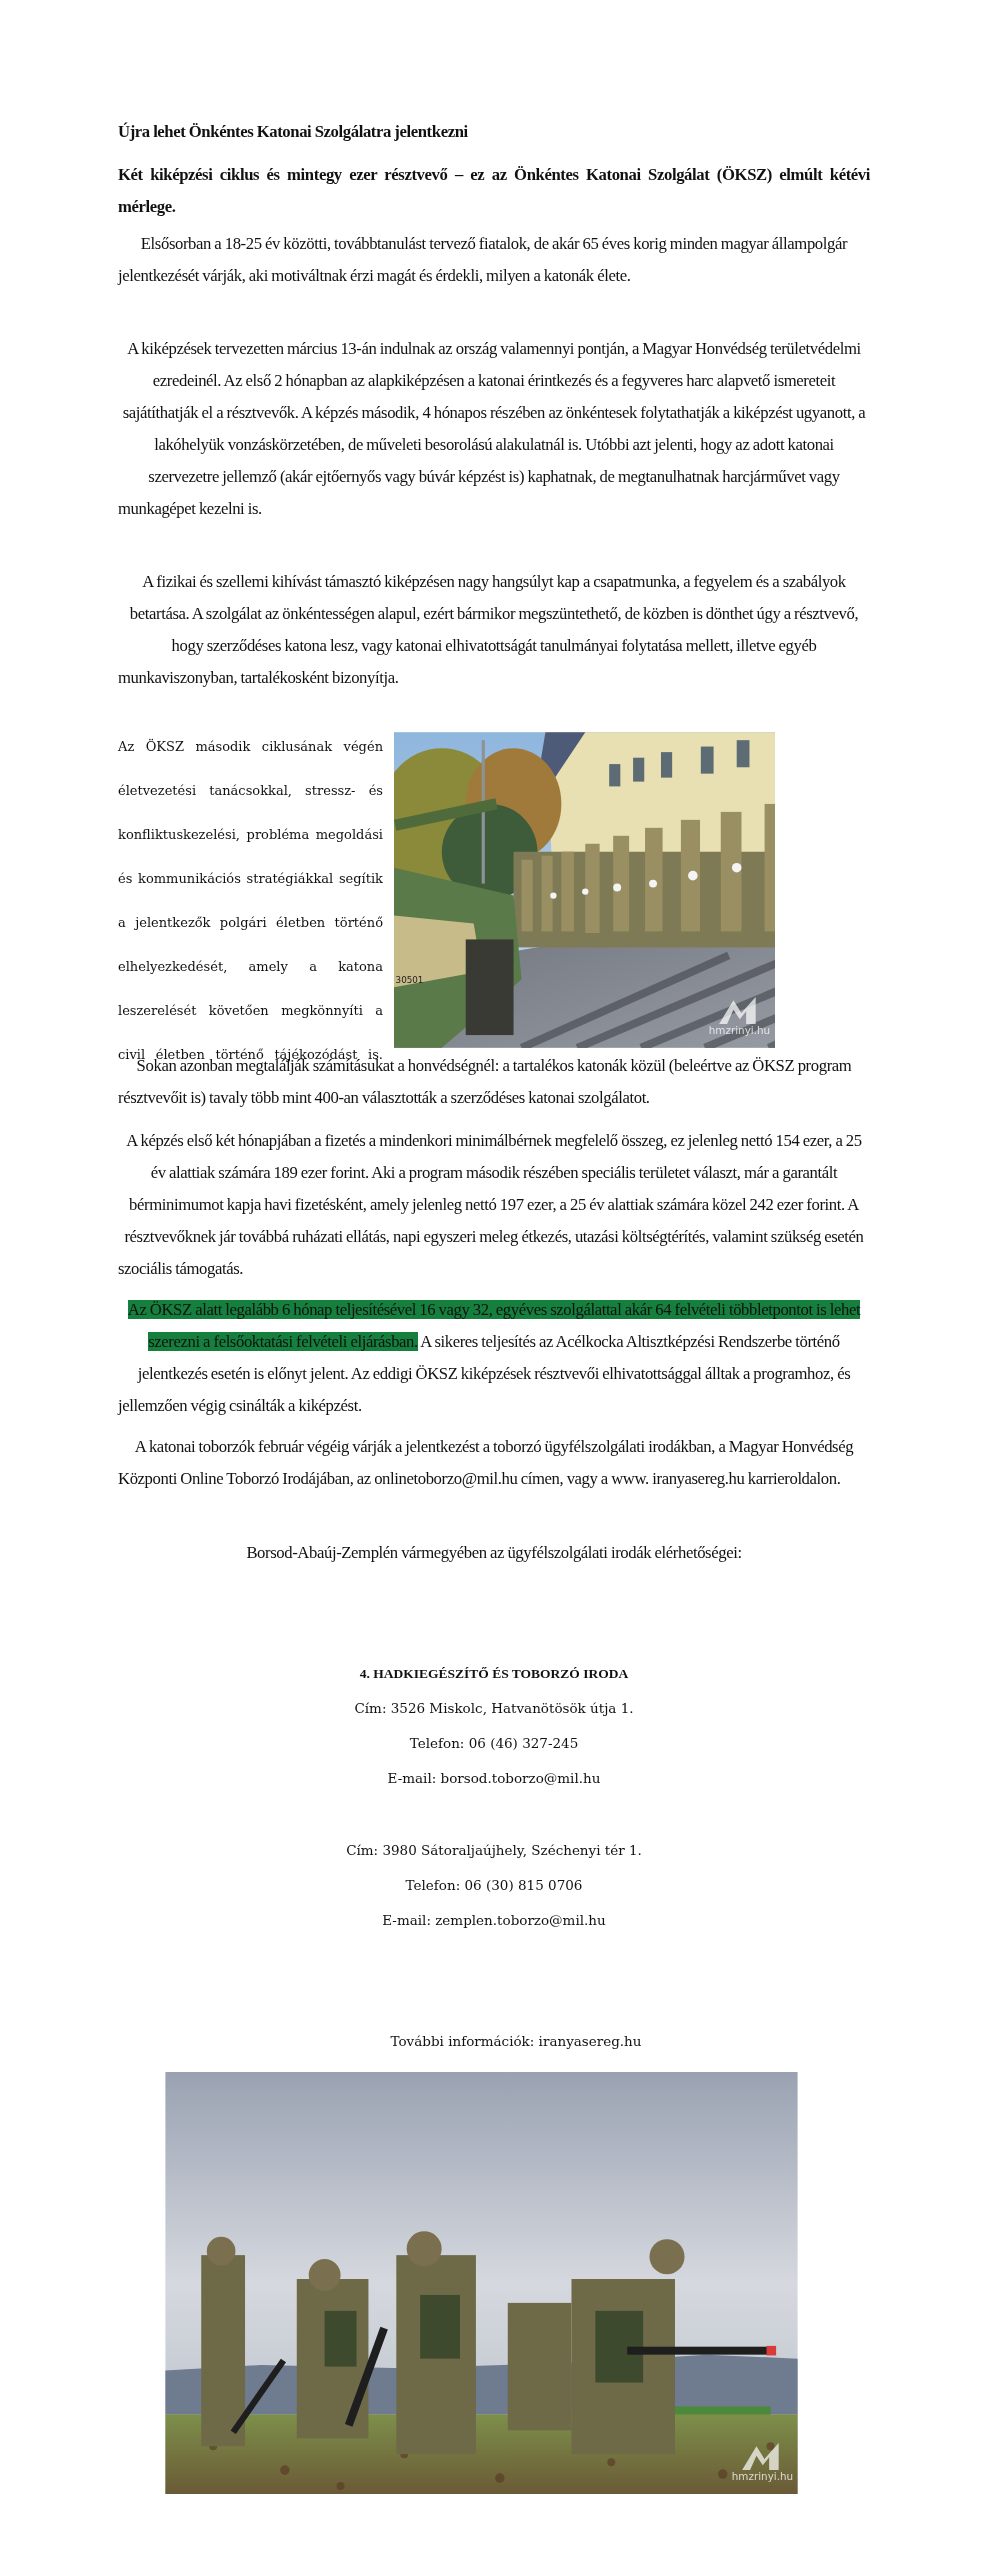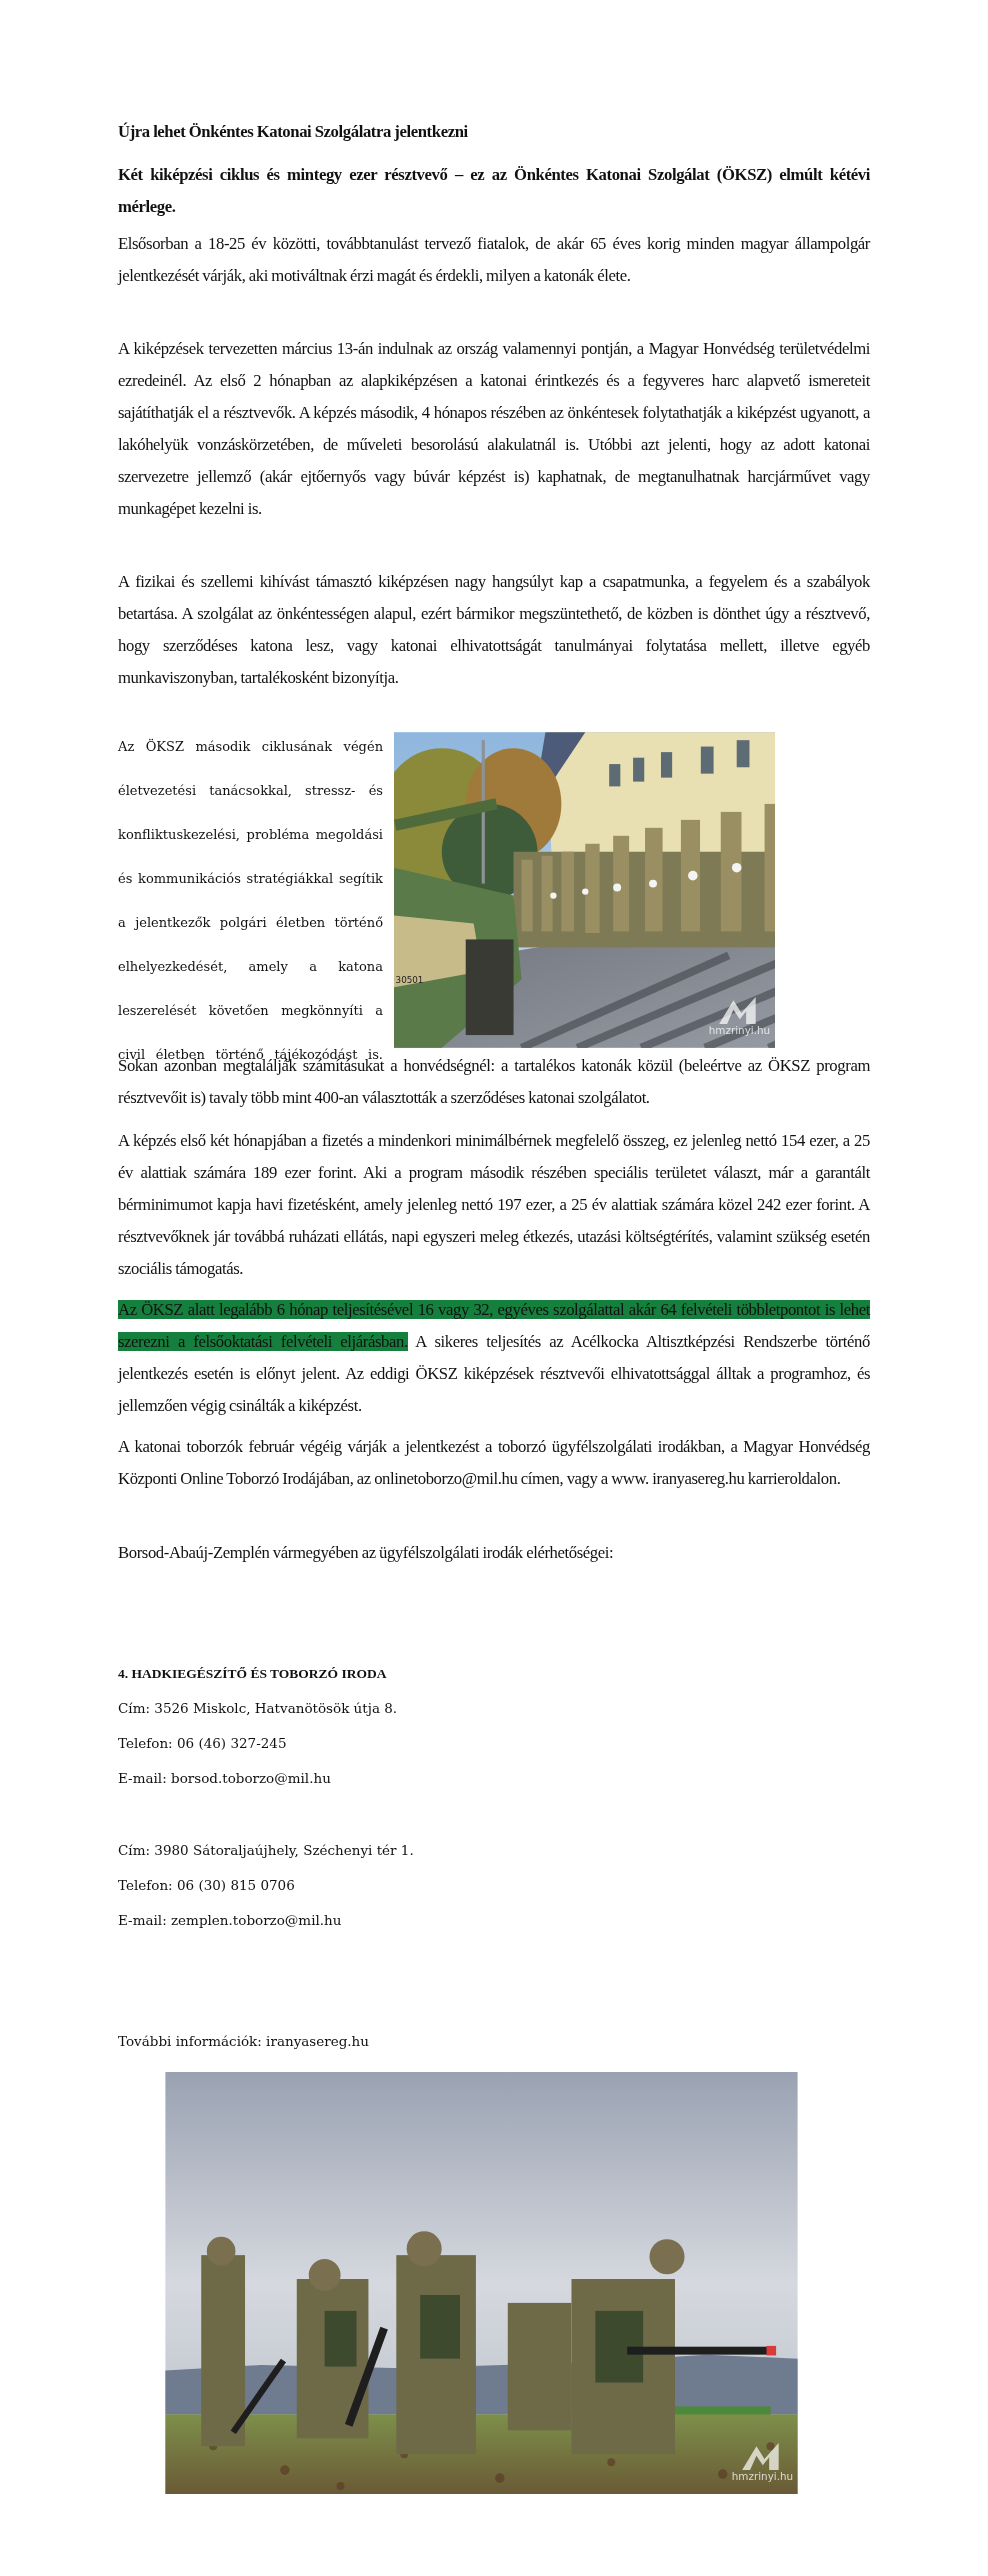--- a/index.html
+++ b/index.html
@@ -15,21 +15,21 @@
   }
   .serif {
     font-family: "DejaVu Serif", serif;
     font-size: 13px;
     line-height: 44px;
   }
   p { margin: 0; }
   .justify { text-align: justify; text-align-last: left; }
   .title { position: absolute; top: 116px; font-weight: bold; font-size: 16.7px; }
   .lead { position: absolute; top: 159px; font-weight: bold; font-size: 16.7px; }
-  .abs { position: absolute; left: 0; width: 752px; }
+  .abs { position: absolute; left: 0; width: 752px; text-align: center; }
   .hl { background: #15803d; }
 
   .photo { position: absolute; overflow: hidden; }
   .photo1 { left: 276px; top: 732px; width: 381px; height: 316px; }
   .photo2 { left: 47px; top: 2072px; width: 633px; height: 422px; }
 
   .wrap-text { position: absolute; left: 0; top: 725px; width: 265px; }
   .wrap-text .serif { text-align: justify; text-align-last: justify; }
 
   .office-title { font-family: Liberation Serif, serif; font-weight: bold; font-size: 13.5px; line-height: 35px; }
@@ -142,32 +142,32 @@
   <p class="cond justify abs" style="top:1125px;">A képzés első két hónapjában a fizetés a mindenkori minimálbérnek megfelelő összeg, ez jelenleg nettó 154 ezer, a 25 év alattiak számára 189 ezer forint. Aki a program második részében speciális területet választ, már a garantált bérminimumot kapja havi fizetésként, amely jelenleg nettó 197 ezer, a 25 év alattiak számára közel 242 ezer forint. A résztvevőknek jár továbbá ruházati ellátás, napi egyszeri meleg étkezés, utazási költségtérítés, valamint szükség esetén szociális támogatás.</p>
 
   <p class="cond justify abs" style="top:1294px;"><span class="hl">Az ÖKSZ alatt legalább 6 hónap teljesítésével 16 vagy 32, egyéves szolgálattal akár 64 felvételi többletpontot is lehet szerezni a felsőoktatási felvételi eljárásban.</span><span> A sikeres teljesítés az Acélkocka Altisztképzési Rendszerbe történő jelentkezés esetén is előnyt jelent. Az eddigi ÖKSZ kiképzések résztvevői elhivatottsággal álltak a programhoz, és jellemzően végig csinálták a kiképzést.</span></p>
 
   <p class="cond justify abs" style="top:1431px;">A katonai toborzók február végéig várják a jelentkezést a toborzó ügyfélszolgálati irodákban, a Magyar Honvédség Központi Online Toborzó Irodájában, az onlinetoborzo@mil.hu címen, vagy a www. iranyasereg.hu karrieroldalon.</p>
 
   <p class="cond abs" style="top:1537px;">Borsod-Abaúj-Zemplén vármegyében az ügyfélszolgálati irodák elérhetőségei:</p>
 
   <div class="abs" style="top:1656px;">
     <div class="office-title">4. HADKIEGÉSZÍTŐ ÉS TOBORZÓ IRODA</div>
-    <div class="office-line">Cím: 3526 Miskolc, Hatvanötösök útja 8.</div>
+    <div class="office-line">Cím: 3526 Miskolc, Hatvanötösök útja 1.</div>
     <div class="office-line">Telefon: 06 (46) 327-245</div>
     <div class="office-line">E-mail: borsod.toborzo@mil.hu</div>
   </div>
 
   <div class="abs" style="top:1833px;">
     <div class="office-line">Cím: 3980 Sátoraljaújhely, Széchenyi tér 1.</div>
     <div class="office-line">Telefon: 06 (30) 815 0706</div>
     <div class="office-line">E-mail: zemplen.toborzo@mil.hu</div>
   </div>
 
-  <div class="office-line abs" style="top:2024px;">További információk: iranyasereg.hu</div>
+  <div class="office-line abs" style="top:2024px;margin-left:22px;">További információk: iranyasereg.hu</div>
 
   <div class="photo photo2">
     <svg width="633" height="422" viewBox="0 0 794 530">
       <defs>
         <linearGradient id="sky2" x1="0" y1="0" x2="0" y2="1">
           <stop offset="0" stop-color="#9aa2b2"></stop>
           <stop offset="0.5" stop-color="#d5d8de"></stop>
           <stop offset="1" stop-color="#b7bec8"></stop>
         </linearGradient>
         <linearGradient id="grass2" x1="0" y1="0" x2="0" y2="1">

